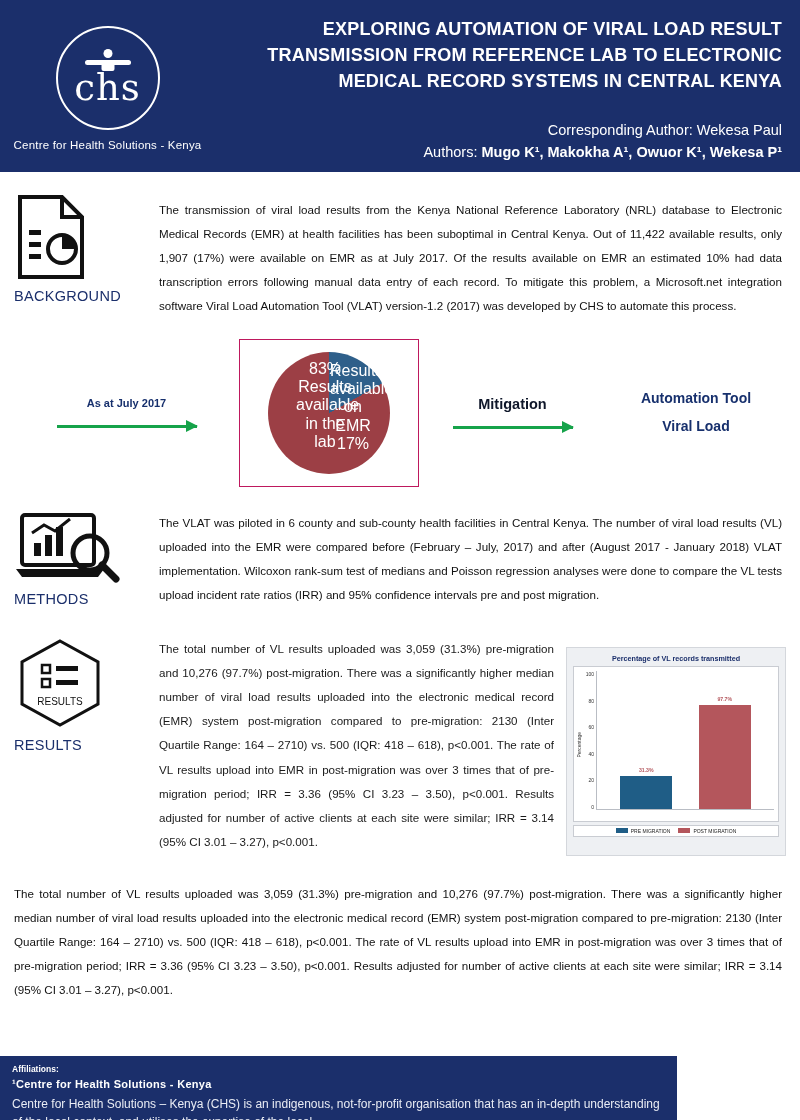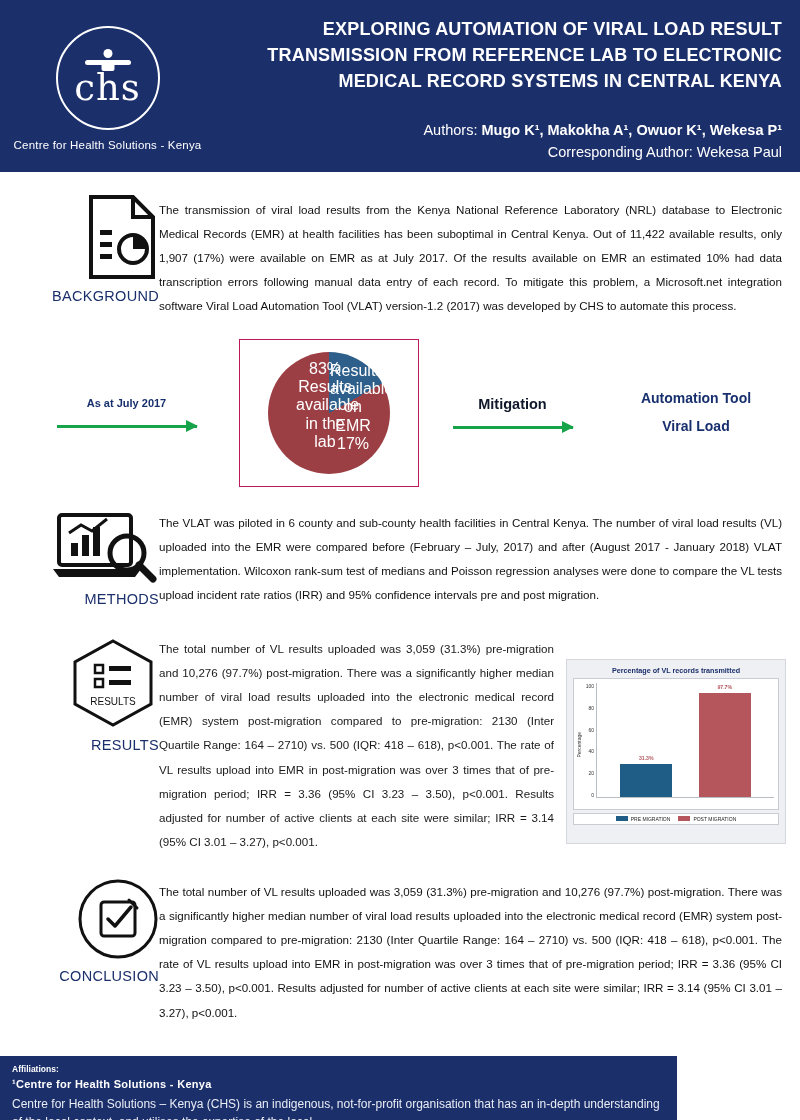--- a/index.html
+++ b/index.html
@@ -103,21 +103,21 @@
 
   .section {
     display: flex;
     align-items: flex-start;
   }
   .icon-col {
     width: 145px;
     flex: 0 0 145px;
     display: flex;
     flex-direction: column;
-    align-items: flex-end;
+    align-items: flex-start;
     color: #1b2f6b;
   }
   .icon-label {
     margin-top: 8px;
     font-size: 14.5px;
     letter-spacing: .3px;
     color: #1b2f6b;
   }
   .body-col {
     flex: 1;
@@ -211,23 +211,23 @@
     flex: 1;
     font-size: 11.6px;
     line-height: 2.08;
     text-align: justify;
   }
   .chart-box {
     width: 220px; flex: 0 0 220px;
     background: #eef0f3;
     border: 1px solid #d4d7dc;
     padding: 6px 6px 18px 6px;
-    height: 185px;
+    height: 209px;
     display: flex; flex-direction: column;
-    margin-top: 22px;
+    margin-top: 10px;
   }
   .chart-title {
     text-align: center;
     font-size: 7.2px;
     color: #1b2f6b;
     font-weight: bold;
     margin-bottom: 3px;
   }
   .chart-inner {
     background: #fff;
@@ -321,25 +321,25 @@
           <span class="arms"></span>
           <span class="body"></span>
         </div>
         <div class="chs-letters">chs</div>
       </div>
       <div class="logo-caption">Centre for Health Solutions - Kenya</div>
     </div>
     <div class="header-text">
       <h1 class="poster-title">EXPLORING AUTOMATION OF VIRAL LOAD RESULT TRANSMISSION FROM REFERENCE LAB TO ELECTRONIC MEDICAL RECORD SYSTEMS IN CENTRAL KENYA</h1>
       <div class="authors-block">
+        <div class="authors-line">Corresponding Author: Wekesa Paul</div>
         <div class="authors-line">
           <span class="lbl">Authors:</span>
           <span class="nm">Mugo K¹, Makokha A¹, Owuor K¹, Wekesa P¹</span>
         </div>
-        <div class="authors-line">Corresponding Author: Wekesa Paul</div>
       </div>
     </div>
   </div>
 
   <div class="content">
 
     <div class="section sec-background">
       <div class="icon-col">
         <span>
           <svg width="74" height="86" viewBox="0 0 74 86">
@@ -451,31 +451,20 @@
             <div class="legend-item">
               <span class="swatch post"></span>
               <span>POST MIGRATION</span>
             </div>
           </div>
         </div>
       </div>
     </div>
 
     <div class="section sec-conclusion">
-      <div class="icon-col">
-        <span>
-          <svg width="82" height="82" viewBox="0 0 82 82">
-            <circle cx="41" cy="41" r="38" fill="none" stroke="#111" stroke-width="3"></circle>
-            <rect x="24" y="24" width="34" height="34" rx="3" fill="none" stroke="#111" stroke-width="3"></rect>
-            <path d="M31 41 L38 48 L54 29" fill="none" stroke="#111" stroke-width="3.5" stroke-linecap="round" stroke-linejoin="round"></path>
-            <path d="M52 22 L60 30" stroke="#111" stroke-width="3" stroke-linecap="round"></path>
-          </svg>
-        </span>
-        <div class="icon-label">CONCLUSION</div>
-      </div>
       <div class="body-col">The total number of VL results uploaded was 3,059 (31.3%) pre-migration and 10,276 (97.7%) post-migration. There was a significantly higher median number of viral load results uploaded into the electronic medical record (EMR) system post-migration compared to pre-migration: 2130 (Inter Quartile Range: 164 – 2710) vs. 500 (IQR: 418 – 618), p&lt;0.001. The rate of VL results upload into EMR in post-migration was over 3 times that of pre-migration period; IRR = 3.36 (95% CI 3.23 – 3.50), p&lt;0.001. Results adjusted for number of active clients at each site were similar; IRR = 3.14 (95% CI 3.01 – 3.27), p&lt;0.001.</div>
     </div>
 
   </div>
 
   <div class="footer">
     <div class="aff">Affiliations:</div>
     <div class="aff-line">¹Centre for Health Solutions - Kenya</div>
     <div class="desc">Centre for Health Solutions – Kenya (CHS) is an indigenous, not-for-profit organisation that has an in-depth understanding of the local context, and utilises the expertise of the local</div>
   </div>

